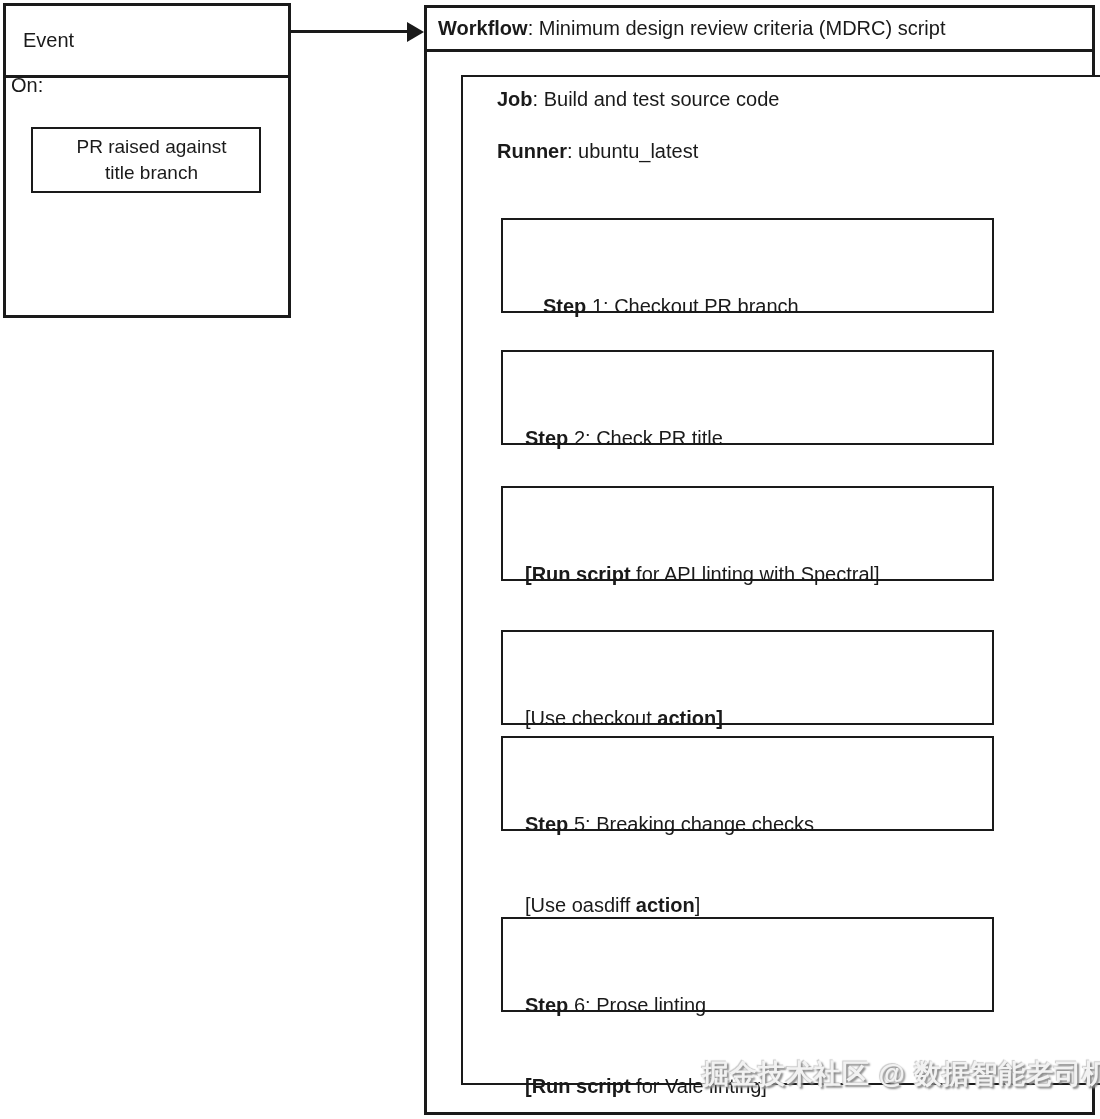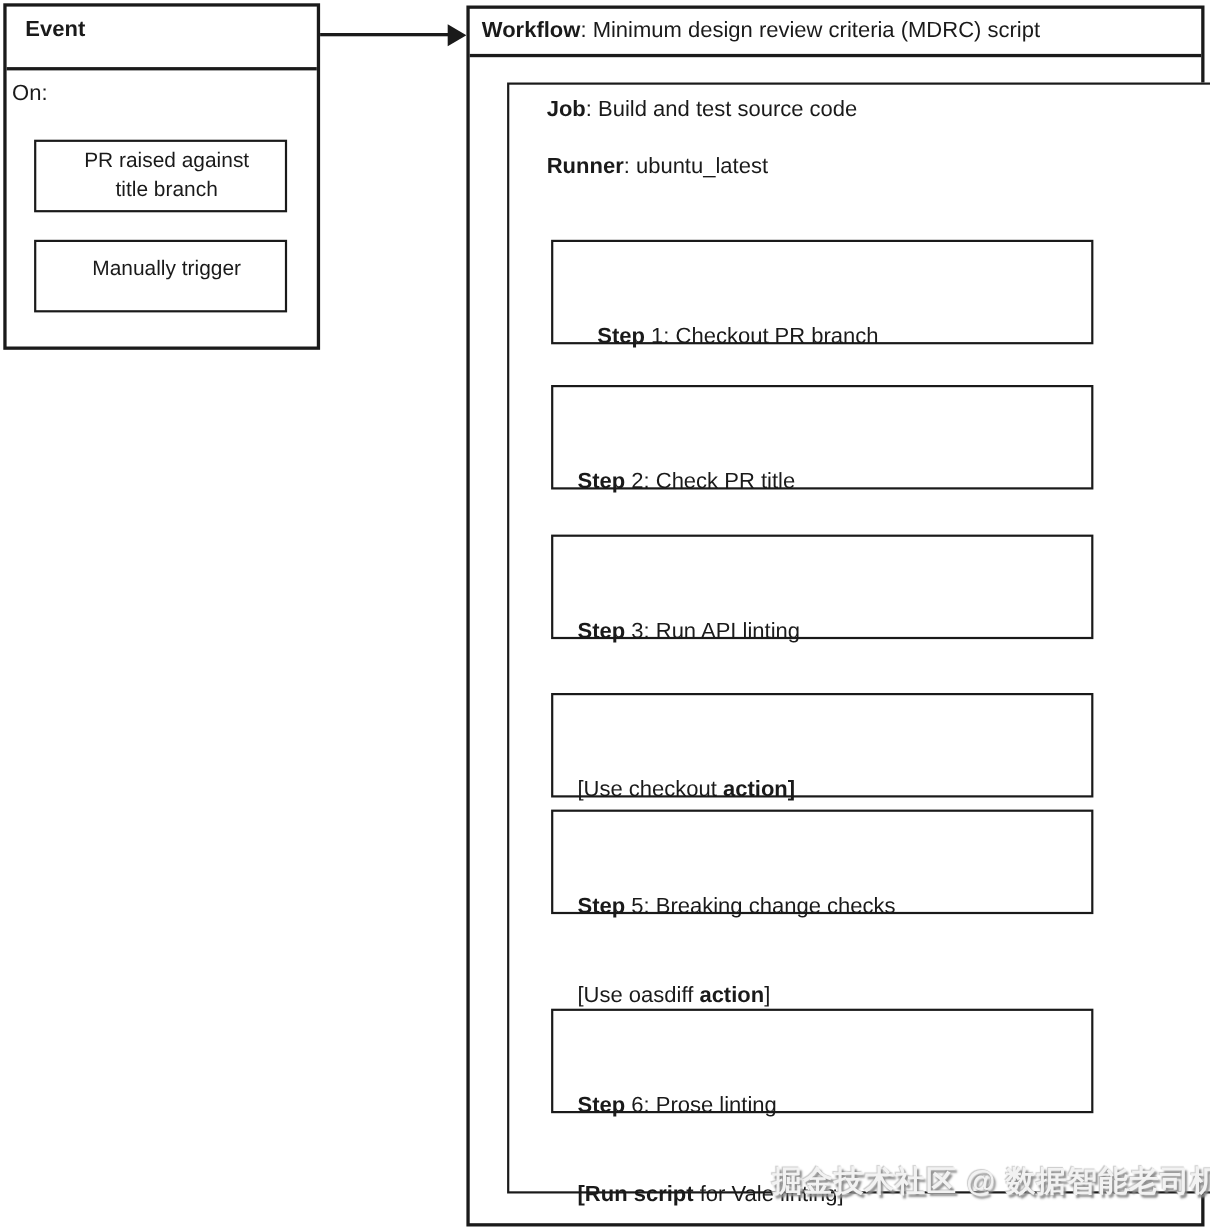--- a/index.html
+++ b/index.html
@@ -16,24 +16,24 @@
   .b { font-weight: bold; }
 
   
   .event-box {
     position: absolute; left: 3px; top: 3px;
     width: 288px; height: 315px;
     border: 3px solid #1a1a1a;
   }
   .event-title {
     box-sizing: border-box;
-    height: 58px;
+    height: 72px;
     border-bottom: 3px solid #1a1a1a;
-    font-size: 20px; font-weight: bold;
-    padding: 10px 0 0 17px;
+    font-size: 20px; font-weight: normal;
+    padding: 23px 0 0 17px;
   }
   .on-label {
     position: absolute; left: 5px; top: 68px;
     font-size: 20px;
   }
   .trigger-box {
     position: absolute; left: 25px; width: 230px; height: 66px;
     border: 2px solid #1a1a1a; box-sizing: border-box;
     display: flex; flex-direction: column;
     align-items: center; justify-content: center;
@@ -113,23 +113,20 @@
 
 <div class="canvas">
 
   <div class="box event-box">
     <div class="event-title">Event</div>
     <div class="on-label">On:</div>
     <div class="trigger-box trigger-1">
       <div>PR raised against</div>
       <div>title branch</div>
     </div>
-    <div class="trigger-box trigger-2">
-      <div>Manually trigger</div>
-    </div>
   </div>
 
   <div class="arrow-line"></div>
   <div class="arrow-head"></div>
 
   <div class="box workflow-box">
     <div class="workflow-title"><span class="b">Workflow</span><span>: Minimum design review criteria (MDRC) script</span></div>
 
     <div class="box job-box">
       <div class="job-line"><span class="b">Job</span><span>: Build and test source code</span></div>
@@ -137,21 +134,20 @@
 
       <div class="box step step-1">
         <div><span class="b">Step</span><span> 1: Checkout PR branch</span></div>
         <div><span>[Use checkout </span><span class="b">action]</span></div>
       </div>
       <div class="box step step-2">
         <div><span class="b">Step</span><span> 2: Check PR title</span></div>
         <div><span class="b">[Run script</span><span> to check PR title]</span></div>
       </div>
       <div class="box step step-3">
-        <div><span class="b">Step</span><span> 3: Run API linting</span></div>
         <div><span class="b">[Run script</span><span> for API linting with Spectral]</span></div>
       </div>
       <div class="box step step-4">
         <div><span>[Use checkout </span><span class="b">action]</span></div>
       </div>
       <div class="box step step-5">
         <div><span class="b">Step</span><span> 5: Breaking change checks</span></div>
         <div><span>[Use oasdiff </span><span class="b">action</span><span>]</span></div>
       </div>
       <div class="box step step-6">

